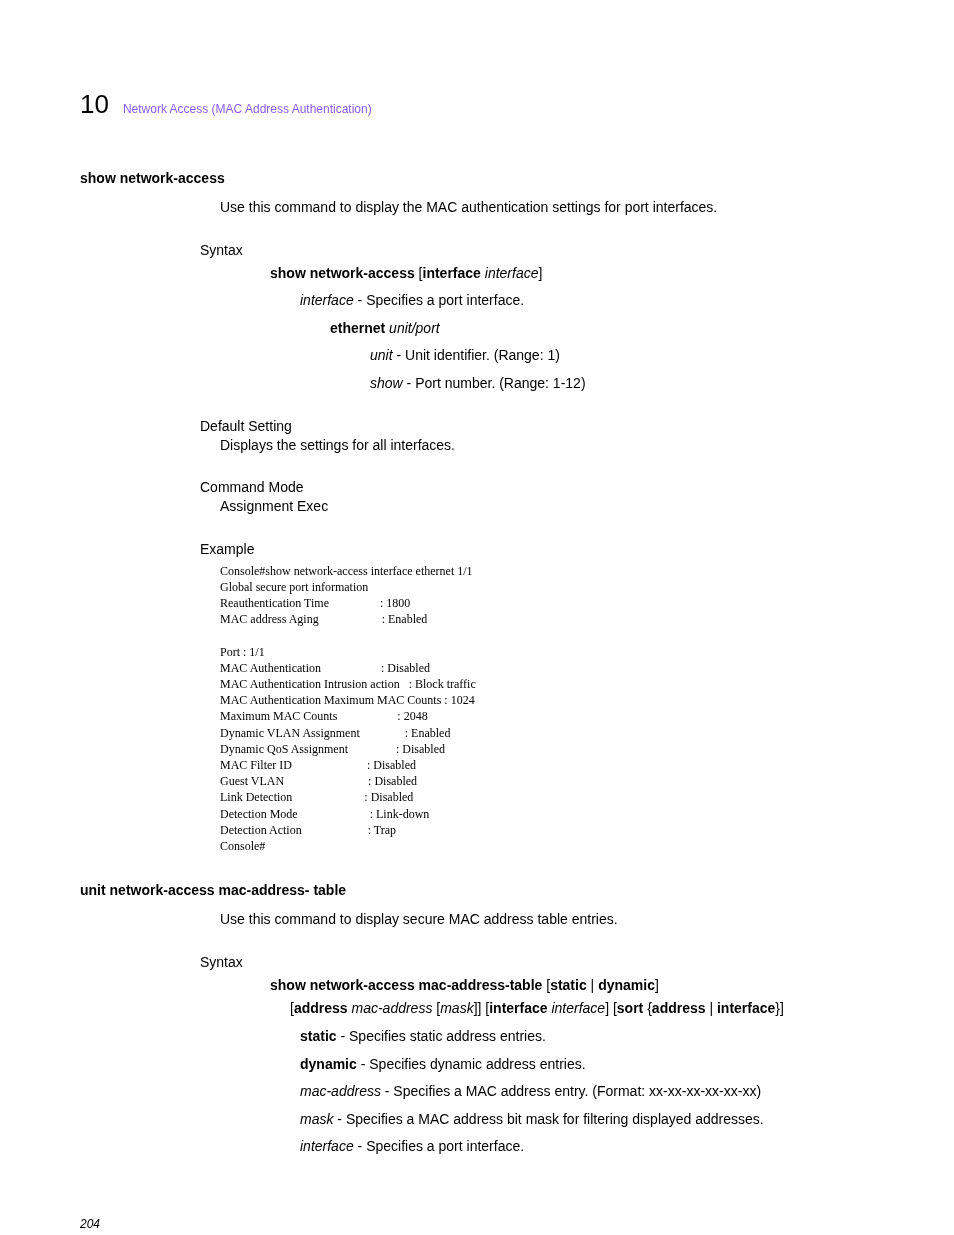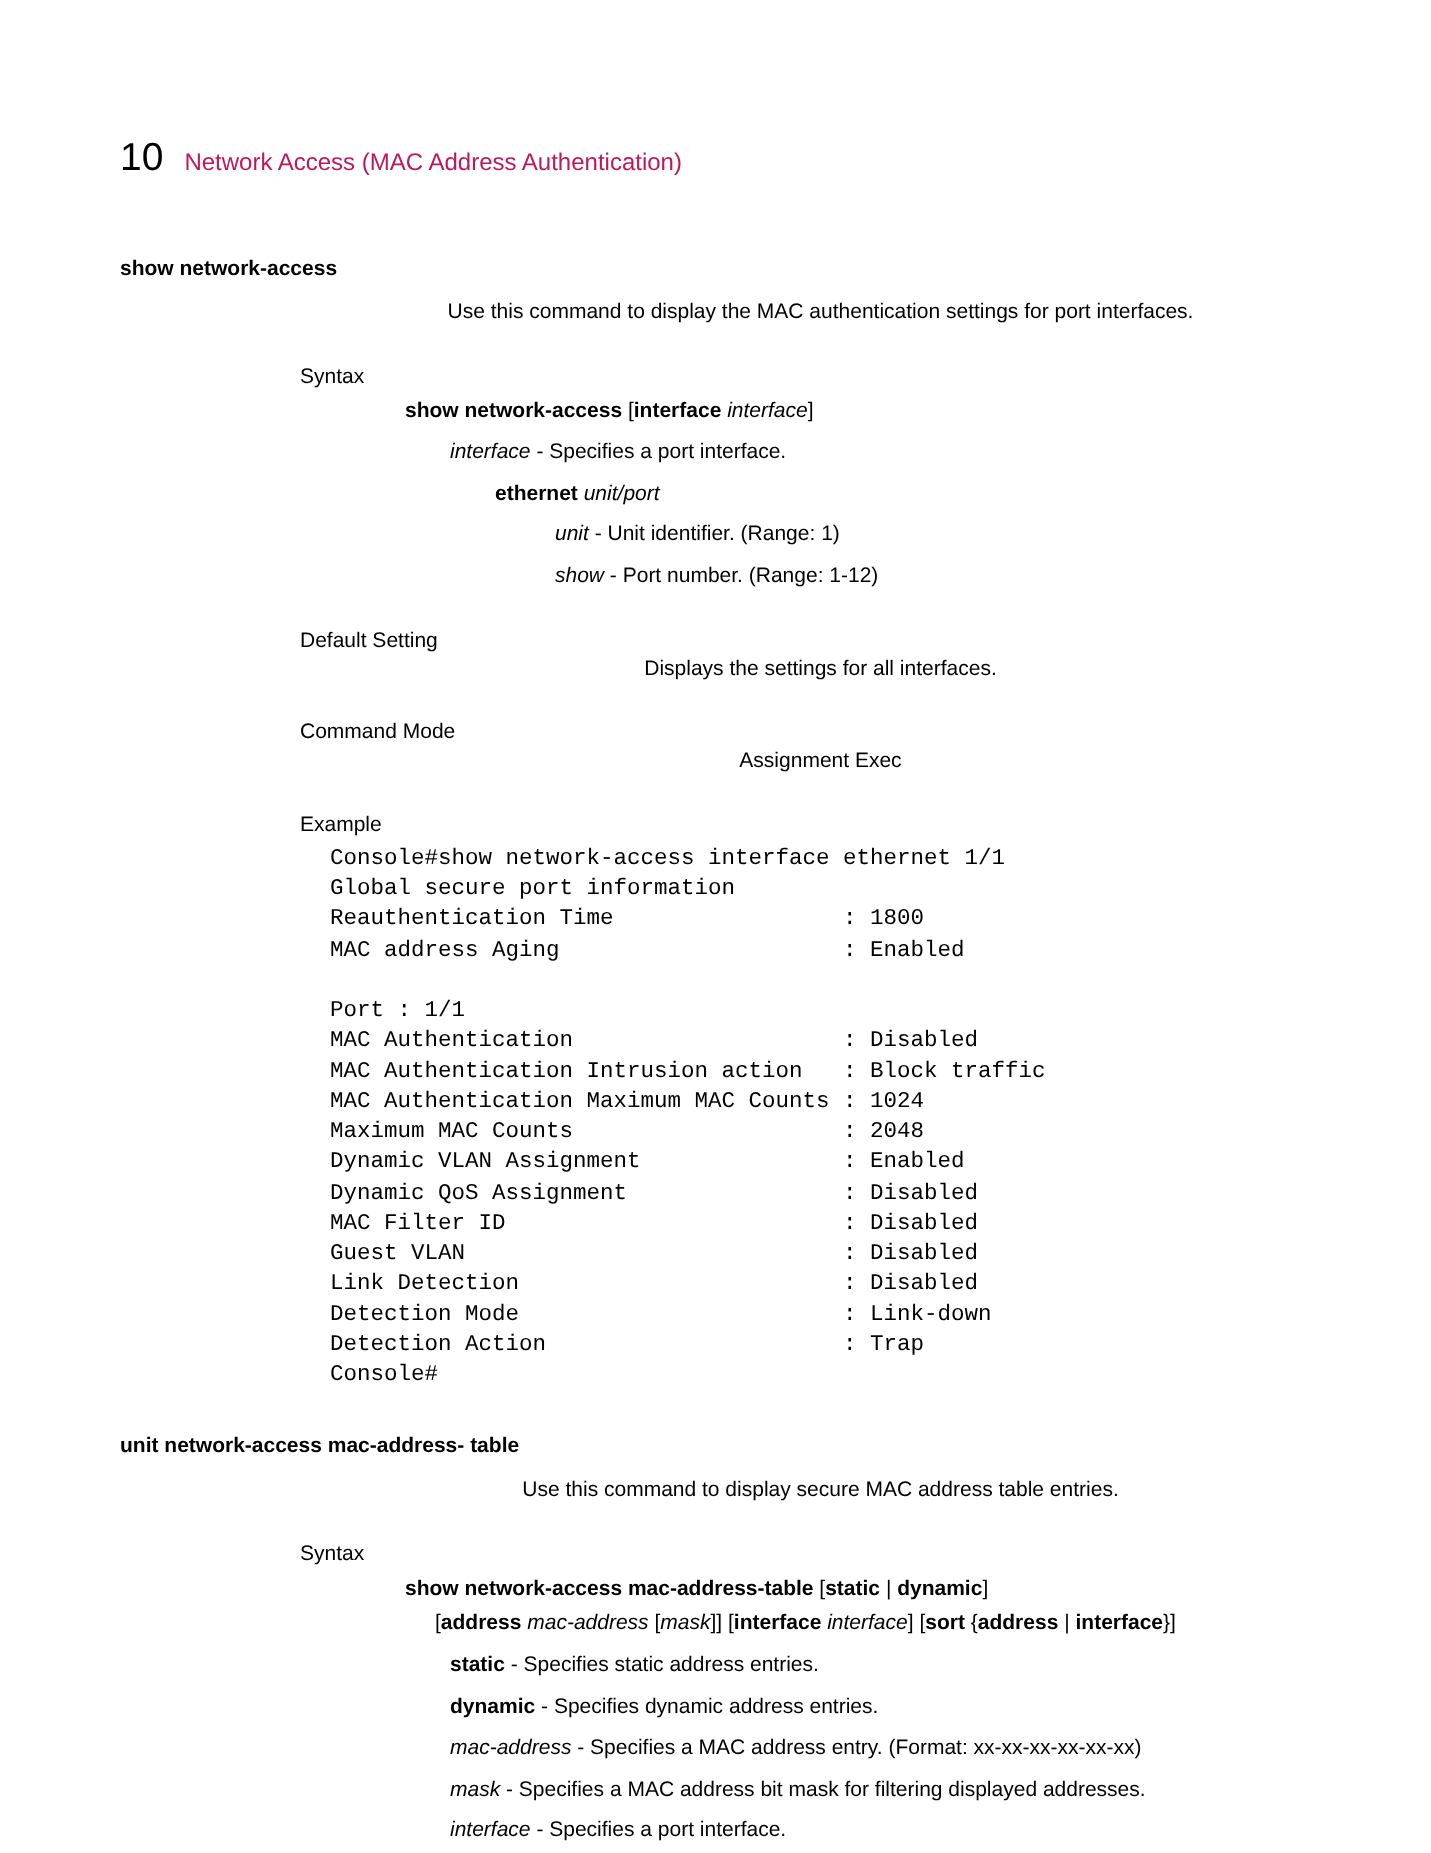--- a/index.html
+++ b/index.html
@@ -17,49 +17,48 @@
     align-items: baseline;
     margin-bottom: 50px;
     margin-top: 39px;
   }
   .chapter-num {
     font-size: 26px;
     font-weight: normal;
     margin-right: 14px;
   }
   .chapter-title {
-    font-size: 16px;
-    color: #be185d;
+    font-size: 12px;
+    color: #8b5cf6;
   }
   .section-title {
     font-weight: bold;
     font-size: 14px;
     margin-bottom: 12px;
     margin-top: 28px;
   }
   .body-text {
     margin-left: 140px;
     margin-bottom: 14px;
     line-height: 1.4;
-    text-align: center;
   }
   .sub-heading {
     font-weight: normal;
     margin-left: 120px;
     margin-top: 24px;
     margin-bottom: 6px;
   }
   .indent-1 { margin-left: 190px; margin-bottom: 8px; line-height: 1.4; }
   .indent-2 { margin-left: 220px; margin-bottom: 8px; line-height: 1.4; }
   .indent-3 { margin-left: 250px; margin-bottom: 8px; line-height: 1.4; }
   .bold { font-weight: bold; }
   .italic { font-style: italic; }
   .code-block {
-    font-family: Liberation Mono, monospace;
-    font-size: 15px;
+    font-family: Liberation Serif, serif;
+    font-size: 12px;
     white-space: pre;
     margin-left: 140px;
     line-height: 1.35;
     margin-top: 6px;
     margin-bottom: 10px;
   }
   .footer {
     margin-top: 60px;
     display: flex;
     justify-content: space-between;

